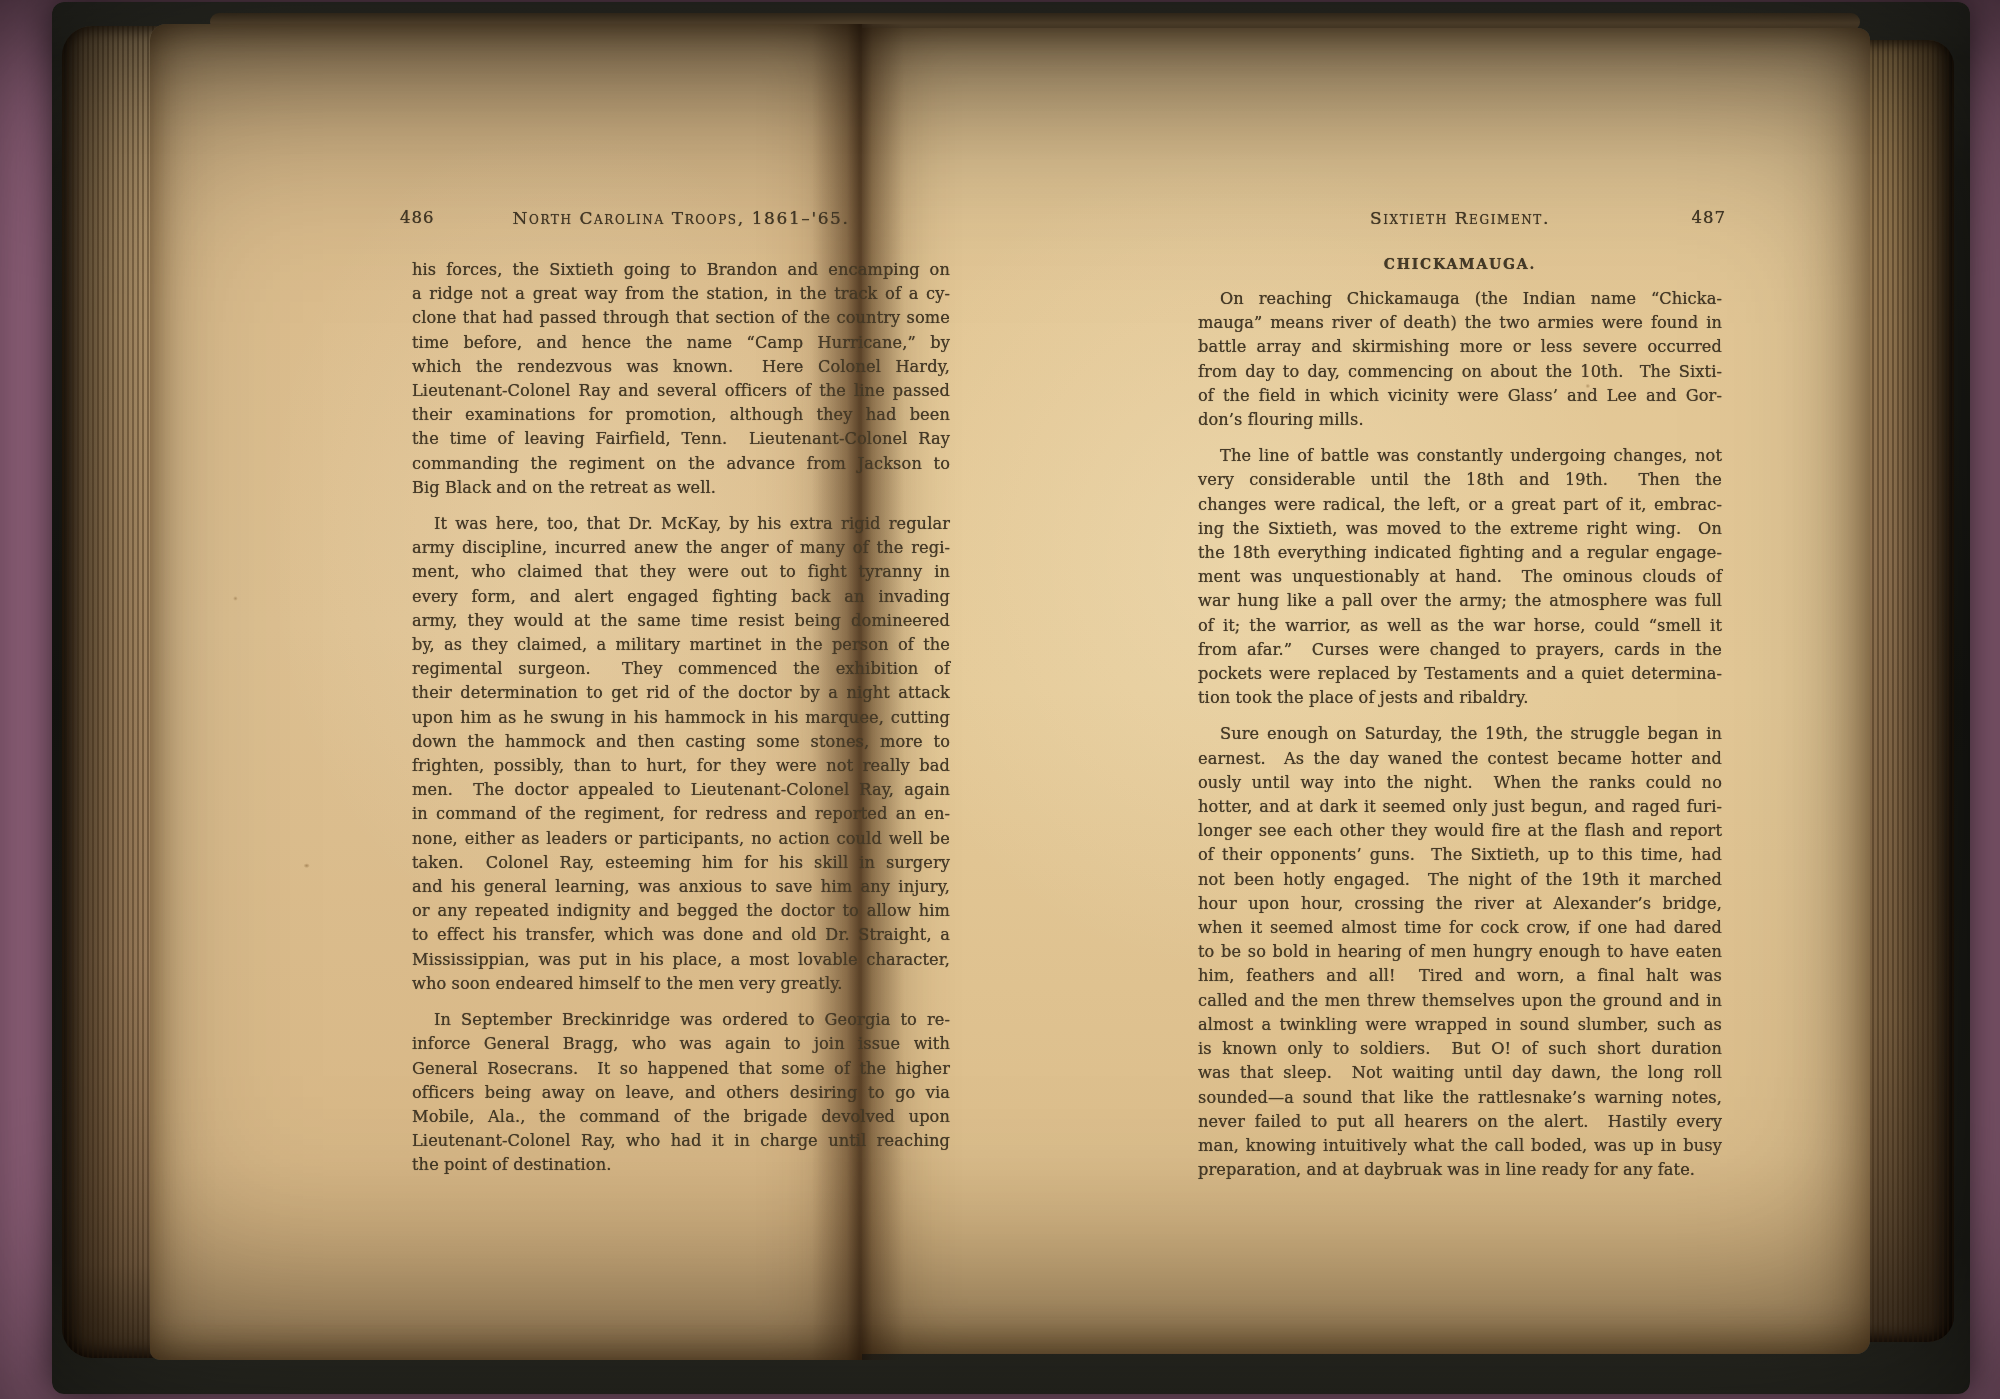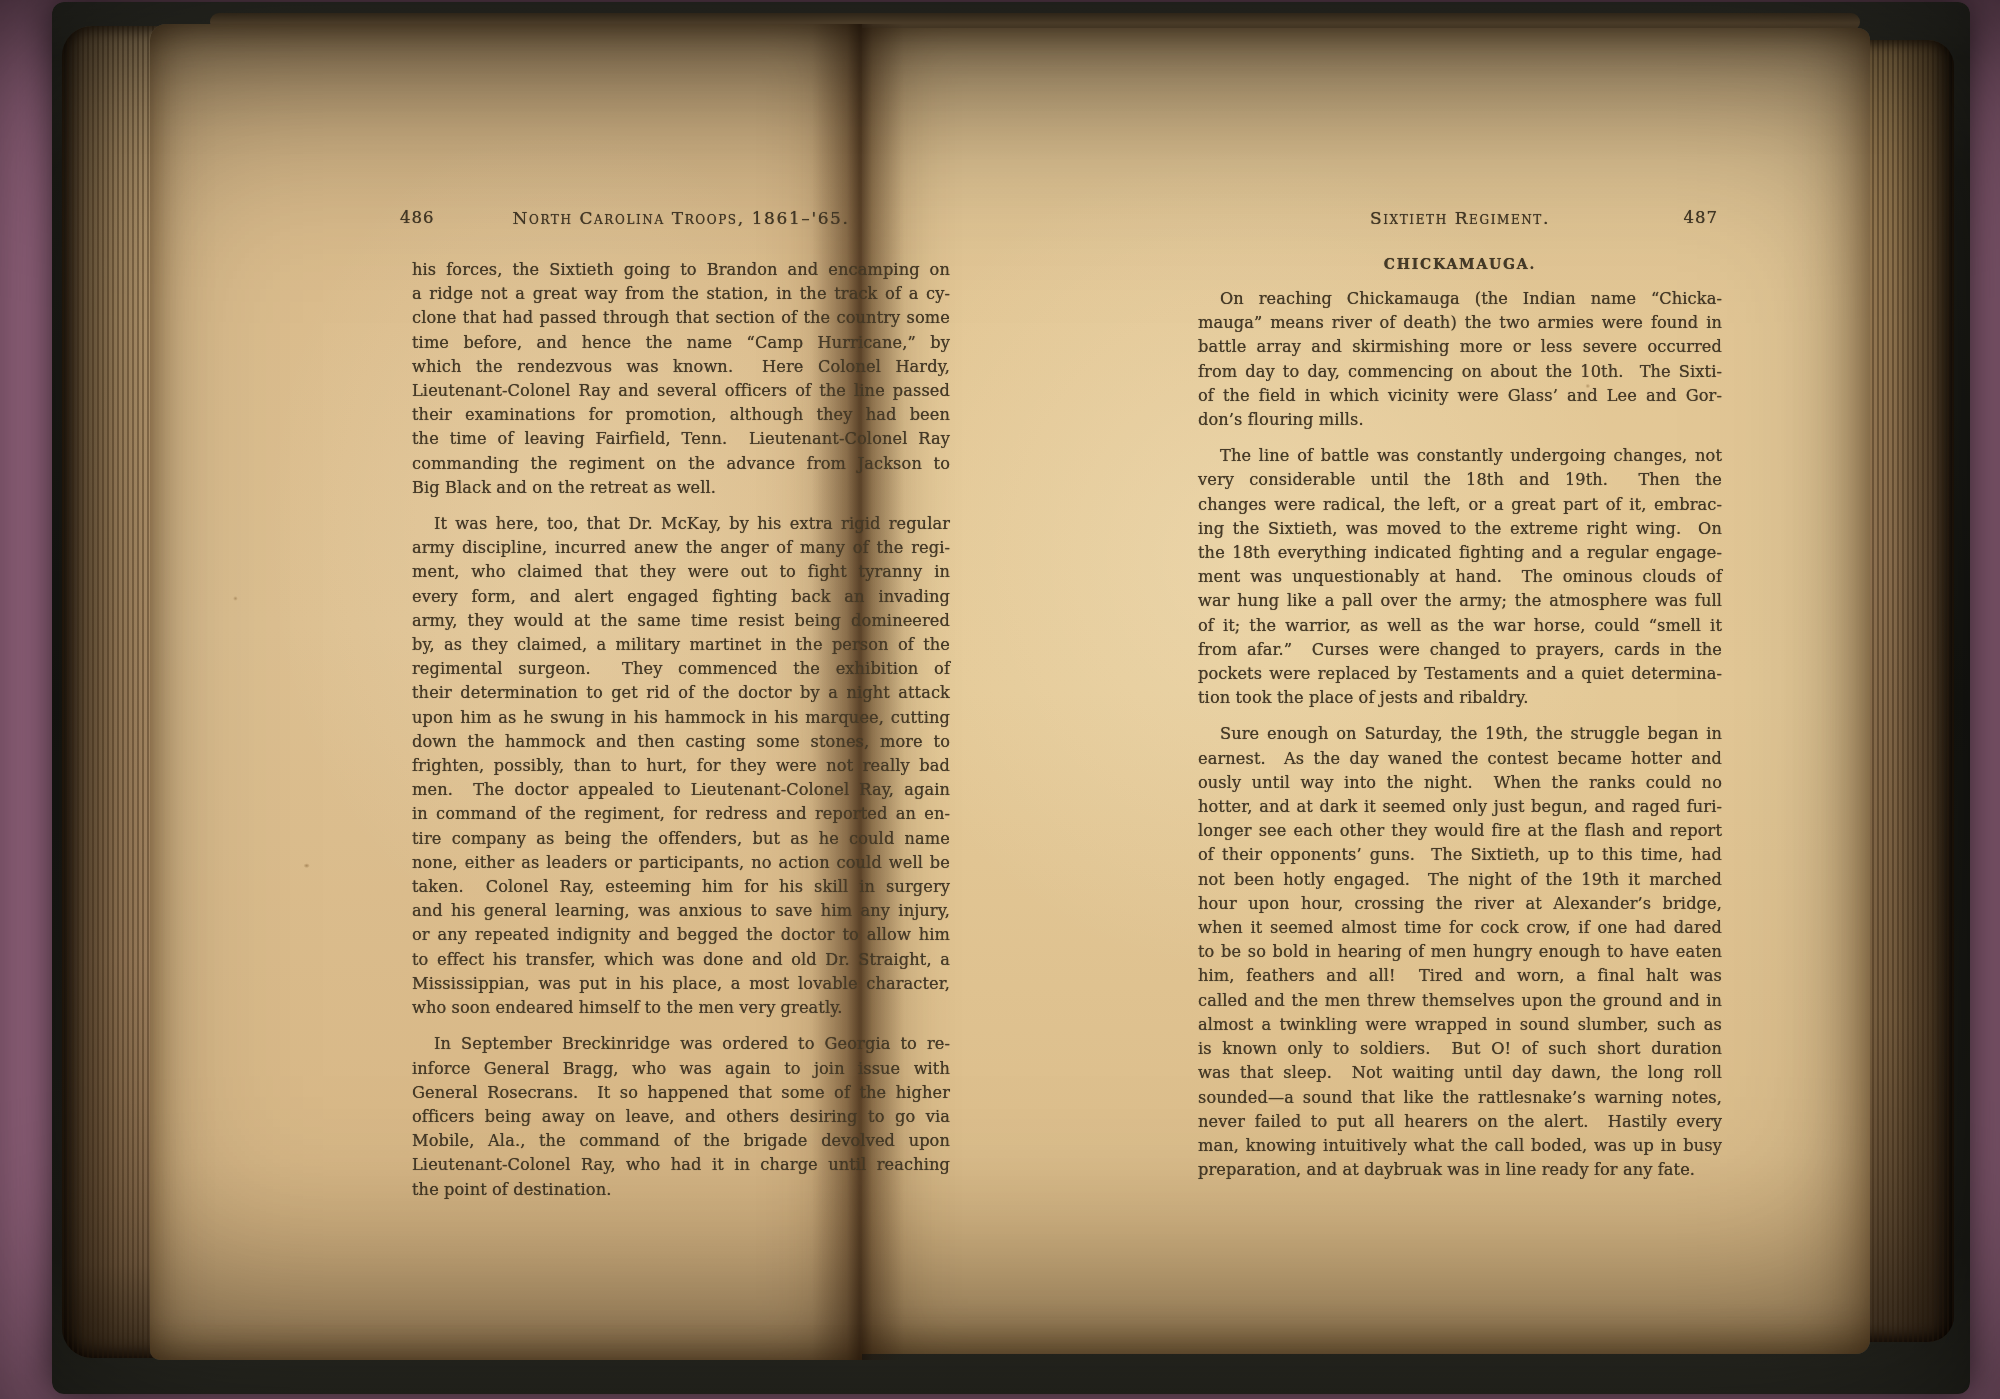--- a/index.html
+++ b/index.html
@@ -63,21 +63,21 @@
   .ink-a{left:1060px;top:-6px;width:150px;height:22px;transform:rotate(-4deg);}
   .ink-b{left:1230px;top:-4px;width:90px;height:18px;transform:rotate(6deg);}
   
   .text-col{position:absolute;color:#453a28;text-shadow:0 0 .7px rgba(62,48,26,.85);}
   .text-left{left:400px;top:206px;width:562px;}
   .text-right{left:1186px;top:206px;width:548px;}
   .running-head{position:relative;height:24px;line-height:24px;text-align:center;
          font-variant:small-caps;font-size:17px;letter-spacing:1.6px;}
   .pagenum{position:absolute;top:0;font-size:16.5px;letter-spacing:1px;font-variant:normal;}
   .pagenum.pn-left{left:0;}
-  .pagenum.pn-right{right:16px;}
+  .pagenum.pn-right{right:8px;}
   .section-head{margin-top:24px;height:21px;line-height:21px;text-align:center;
          font-size:14px;font-weight:700;letter-spacing:1.8px;}
   .page-body{font-size:16.2px;line-height:24.2px;letter-spacing:.1px;}
   .text-left .page-body{margin-top:28px;}
   .text-right .page-body{margin-top:12px;}
   .para{margin:12px;}
   .para .line{text-align:justify;text-align-last:justify;white-space:pre-wrap;}
   .para .line:last-child{text-align-last:left;}
   .para.indent .line:first-child{text-indent:22px;}
   .vignette{position:absolute;inset:0;pointer-events:none;
@@ -123,21 +123,20 @@
           <div class="line">every form, and alert engaged fighting back an invading</div>
           <div class="line">army, they would at the same time resist being domineered</div>
           <div class="line">by, as they claimed, a military martinet in the person of the</div>
           <div class="line">regimental surgeon.  They commenced the exhibition of</div>
           <div class="line">their determination to get rid of the doctor by a night attack</div>
           <div class="line">upon him as he swung in his hammock in his marquee, cutting</div>
           <div class="line">down the hammock and then casting some stones, more to</div>
           <div class="line">frighten, possibly, than to hurt, for they were not really bad</div>
           <div class="line">men.  The doctor appealed to Lieutenant-Colonel Ray, again</div>
           <div class="line">in command of the regiment, for redress and reported an en-</div>
-          <div class="line">tire company as being the offenders, but as he could name</div>
           <div class="line">none, either as leaders or participants, no action could well be</div>
           <div class="line">taken.  Colonel Ray, esteeming him for his skill in surgery</div>
           <div class="line">and his general learning, was anxious to save him any injury,</div>
           <div class="line">or any repeated indignity and begged the doctor to allow him</div>
           <div class="line">to effect his transfer, which was done and old Dr. Straight, a</div>
           <div class="line">Mississippian, was put in his place, a most lovable character,</div>
           <div class="line">who soon endeared himself to the men very greatly.</div>
         </div>
         <div class="para indent">
           <div class="line">In September Breckinridge was ordered to Georgia to re-</div>

